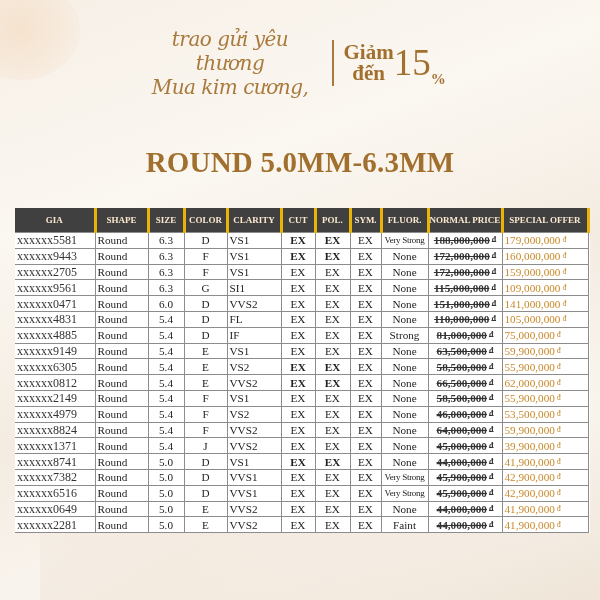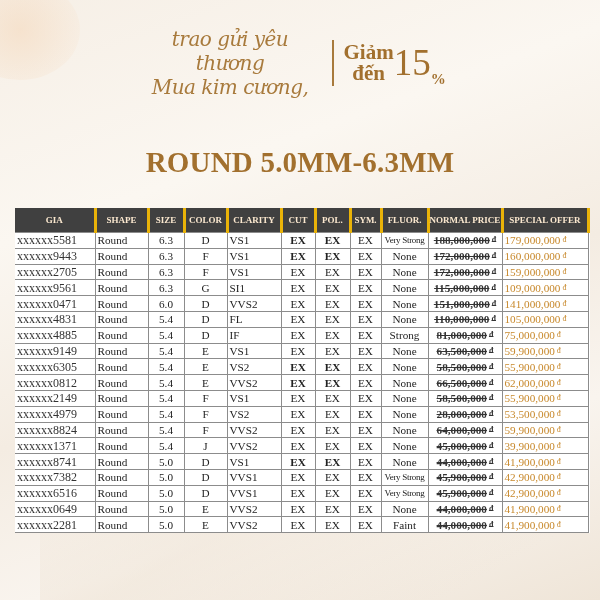--- a/index.html
+++ b/index.html
@@ -228,21 +228,21 @@
       <tr>
         <td class="gia">xxxxxx4979</td>
         <td class="">Round</td>
         <td class="c">5.4</td>
         <td class="c">F</td>
         <td class="">VS2</td>
         <td class="c">EX</td>
         <td class="c">EX</td>
         <td class="c">EX</td>
         <td class="c">None</td>
-        <td class="normal"><span>28,000,000</span><span class="dong">đ</span></td>
+        <td class="normal"><span>46,000,000</span><span class="dong">đ</span></td>
         <td class="special"><span>53,500,000</span><span class="dong">đ</span></td>
       </tr>
       <tr>
         <td class="gia">xxxxxx8824</td>
         <td class="">Round</td>
         <td class="c">5.4</td>
         <td class="c">F</td>
         <td class="">VVS2</td>
         <td class="c">EX</td>
         <td class="c">EX</td>

